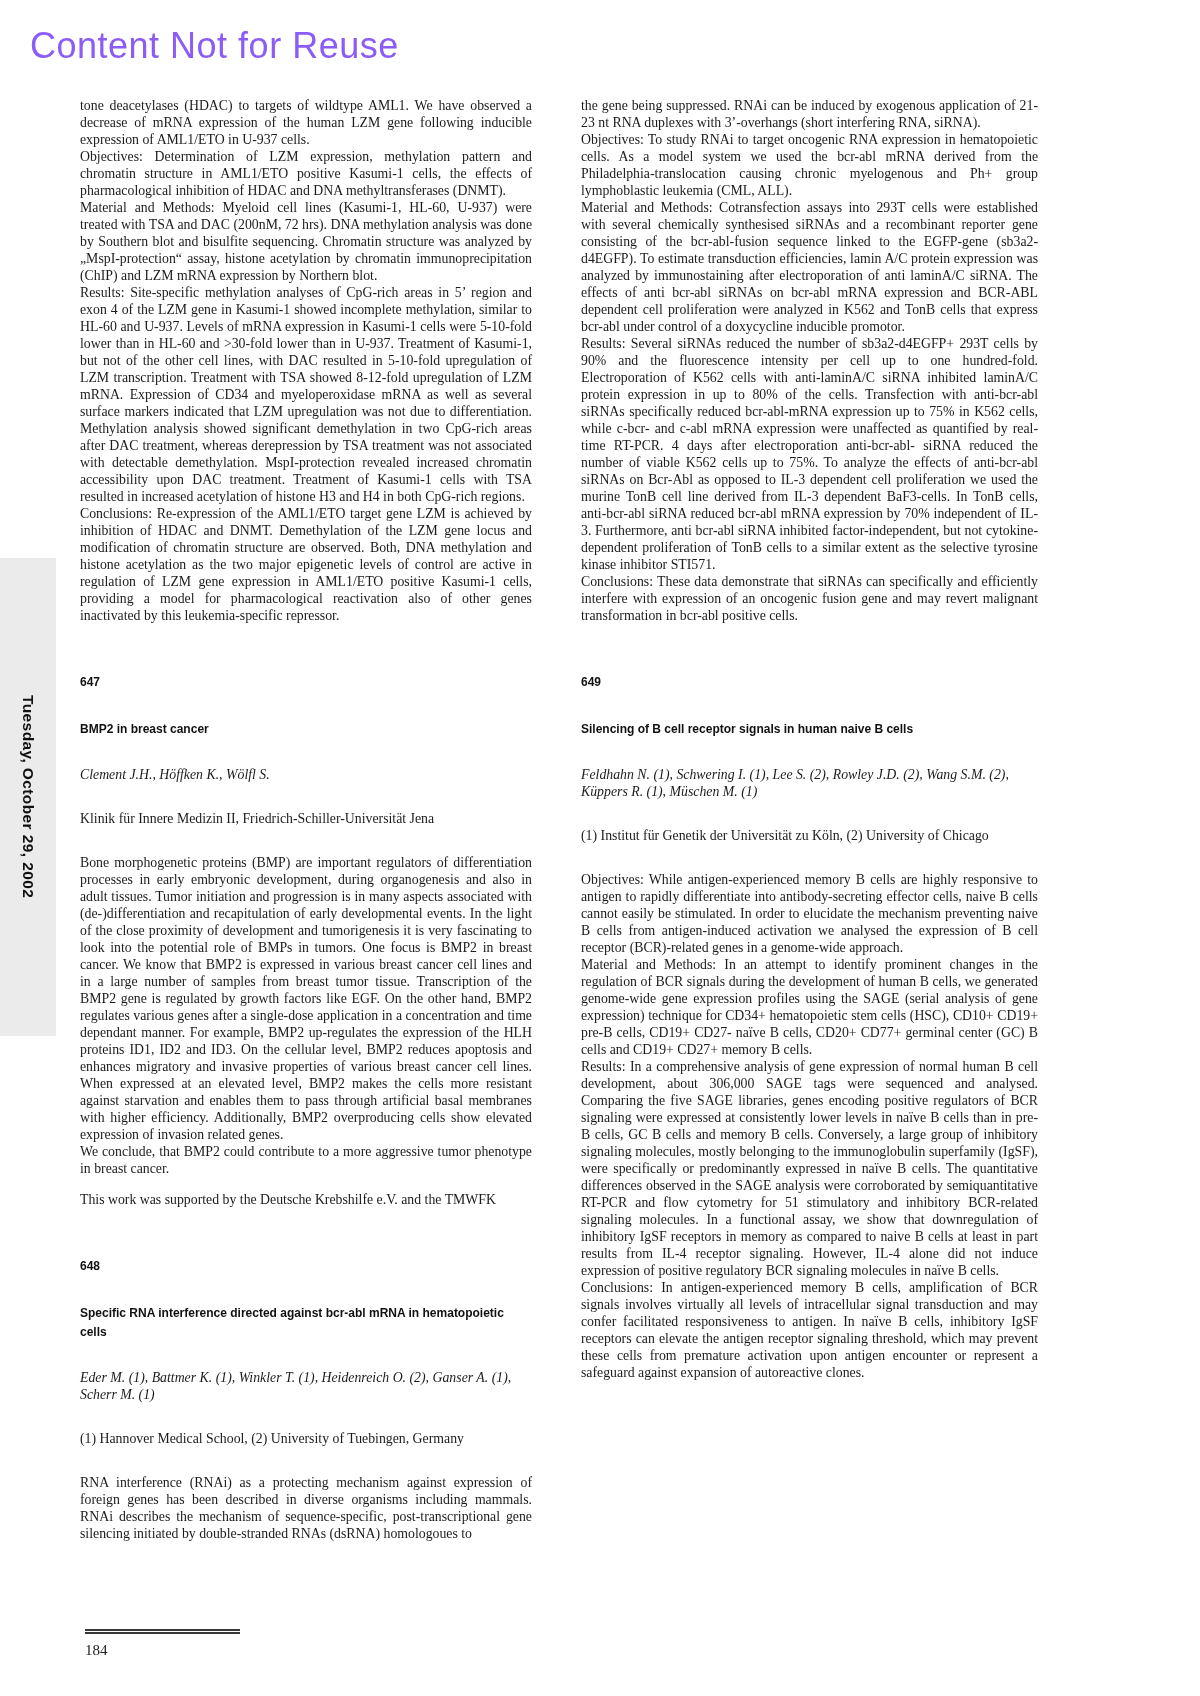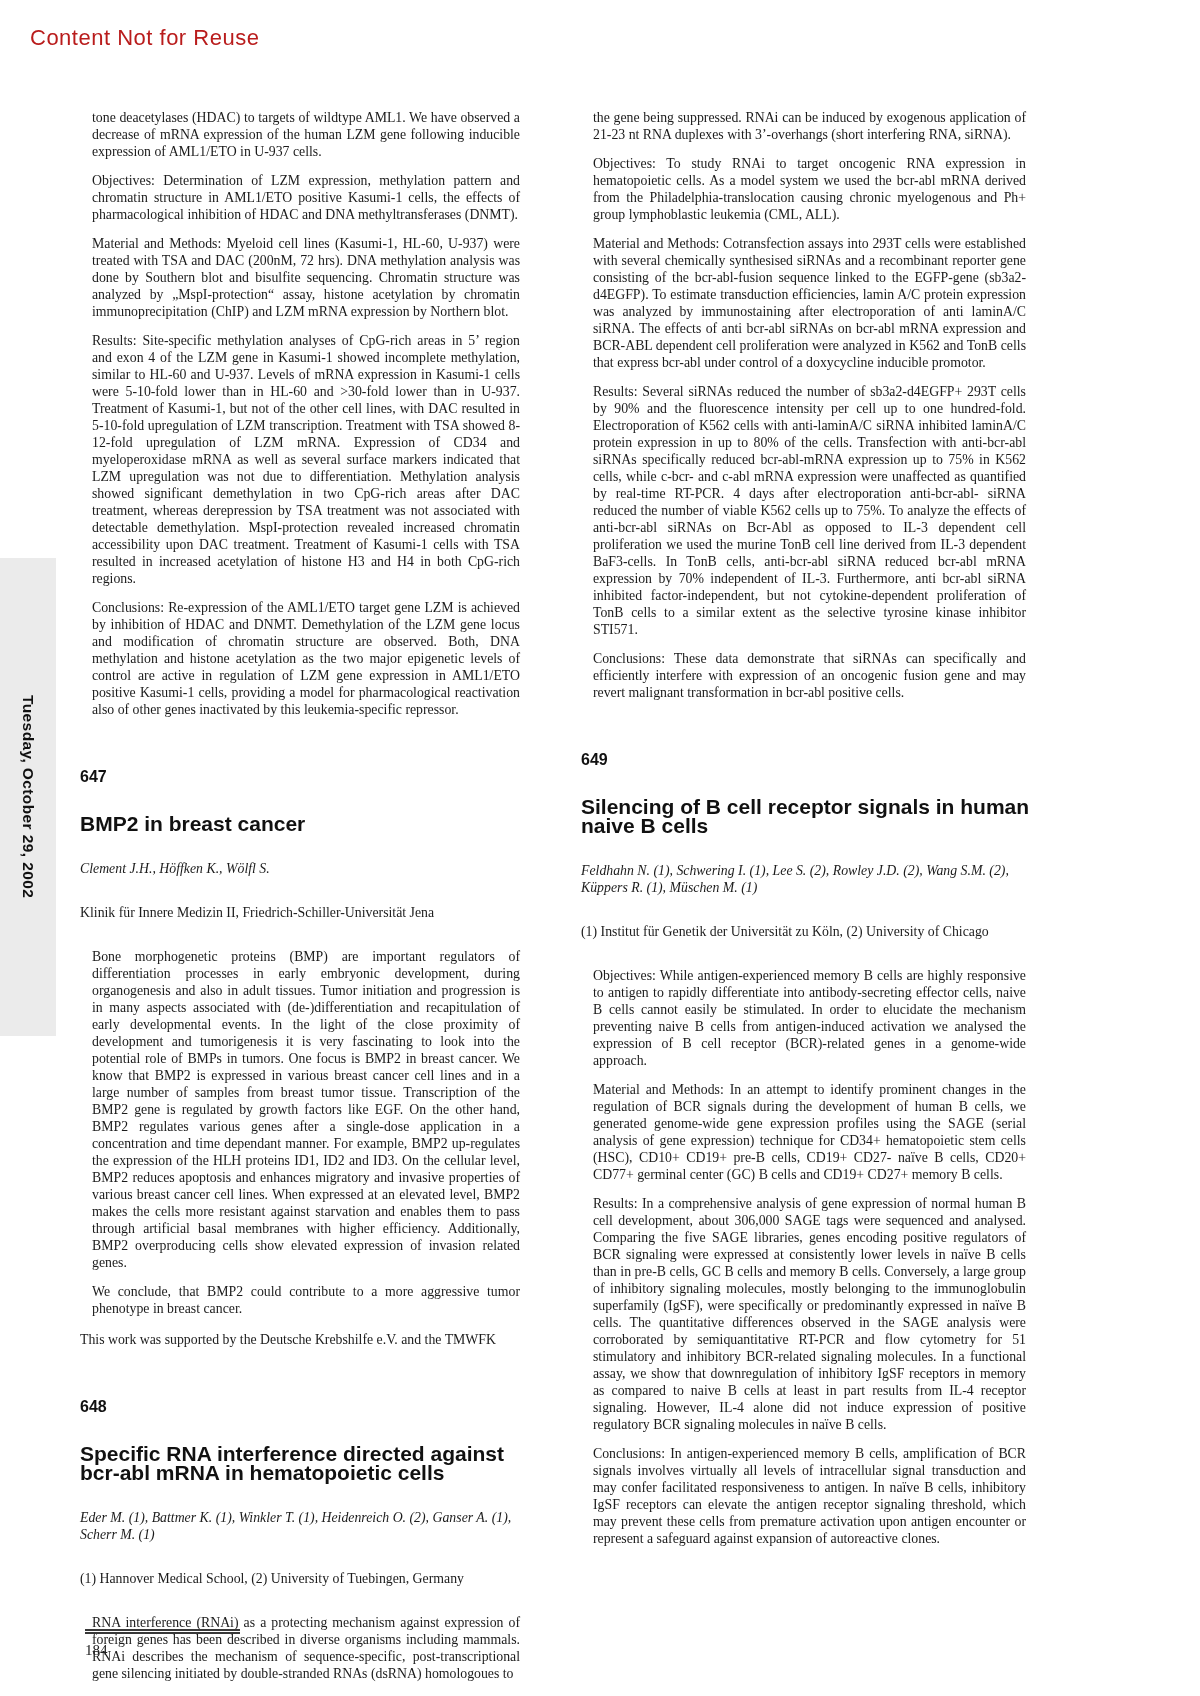--- a/index.html
+++ b/index.html
@@ -4,49 +4,49 @@
 <style>
   html,body { margin:0; padding:0; background:#ffffff; }
   .page {
     position:relative; width:1200px; height:1696px;
     background:#ffffff; overflow:hidden;
     font-family:"Liberation Serif", serif;
   }
   .watermark {
     position:absolute; left:30px; top:25px;
     font-family:"Liberation Sans", sans-serif;
-    font-size:22px; font-weight:400; color:#b91c1c; letter-spacing:0.5px;
+    font-size:36px; font-weight:400; color:#8b5cf6; letter-spacing:0.5px;
   }
   .side-strip {
     position:absolute; left:0; top:558px; width:56px; height:478px;
     background:#ebebeb;
     display:flex; align-items:center; justify-content:center;
   }
   .side-text {
     writing-mode:vertical-rl;
     font-family:"Liberation Sans", sans-serif;
     font-weight:bold; font-size:15.5px; color:#101010;
     letter-spacing:0.4px; white-space:nowrap;
   }
   .col {
     position:absolute; top:97px;
     font-family:"Liberation Serif", serif;
     font-size:13.8px; line-height:17px; color:#1b1b1b;
     text-align:justify;
   }
   .col-left  { left:80px;  width:452px; }
   .col-right { left:581px; width:457px; }
-  .para { margin:12px; }
+  .para { margin:0; }
   .abs-number {
     font-family:"Liberation Sans", sans-serif; font-weight:bold;
-    font-size:16px; color:#111; margin:50px 0 29px 0; text-align:left;
+    font-size:12px; color:#111; margin:50px 0 29px 0; text-align:left;
   }
   .abs-title {
     font-family:"Liberation Sans", sans-serif; font-weight:bold;
-    font-size:21px; line-height:19px; color:#111;
+    font-size:12px; line-height:19px; color:#111;
     margin:0 0 27px 0; text-align:left;
   }
   .abs-authors { font-style:italic; margin:11px 0 27px 0; text-align:left; }
   .abs-affil   { margin:0 0 27px 0; text-align:left; }
   .abs-note    { margin:14px 0 0 0; text-align:left; }
   .footer-rule {
     position:absolute; left:85px; top:1629px; width:155px; height:1px;
     border-top:2px solid #383838; border-bottom:2px solid #383838;
   }
   .page-number {

